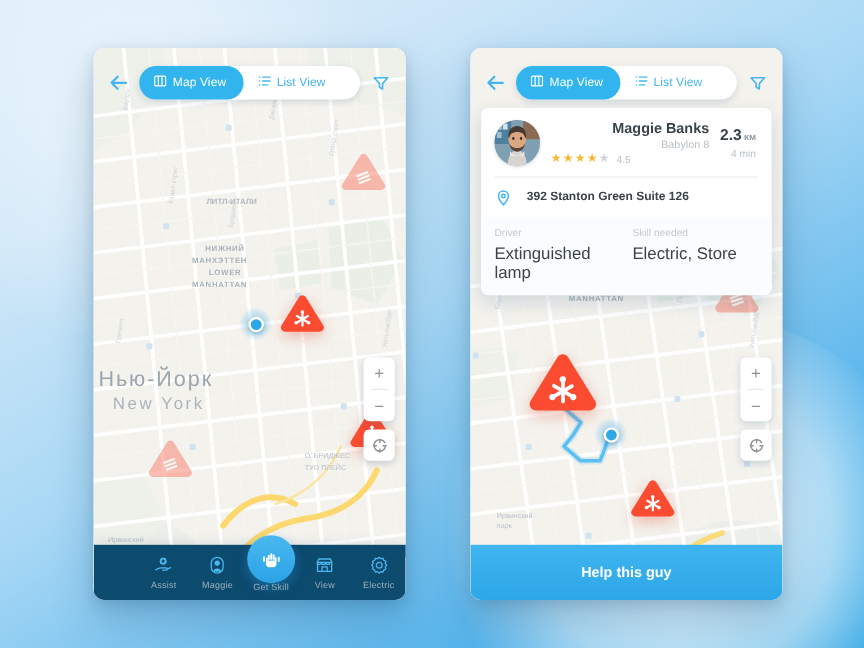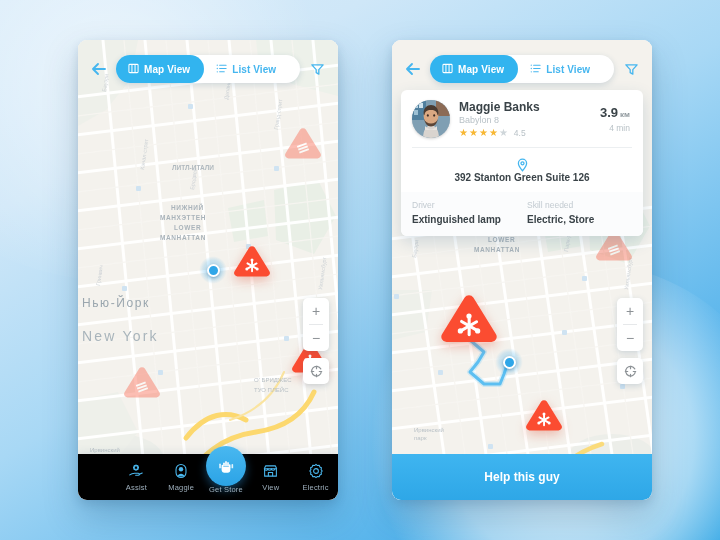--- a/index.html
+++ b/index.html
@@ -58,21 +58,21 @@
     height: 28px;
     background: #ffffff;
     border-radius: 14px;
     box-shadow: 0 2px 6px rgba(40,90,130,0.18);
     display: flex; align-items: center;
     padding: 0;
   }
   .seg {
     display: flex; align-items: center; justify-content: center; gap: 5px;
     height: 28px; border-radius: 14px;
-    font-size: 10px; font-weight: bold;
+    font-size: 10px; font-weight: normal;
     letter-spacing: .1px;
     white-space: nowrap;
   }
   .seg-map { background: #32b4ef; color: #fff; padding: 0 14px 0 12px; }
   .seg-list { color: #45b6ef; padding: 0 12px; }
   .filter-btn {
     width: 22px; height: 22px; flex: 0 0 22px;
     display: flex; align-items: center; justify-content: center;
     color: #45b6ef;
   }
@@ -117,21 +117,21 @@
     position: absolute; right: 9px; top: 318px; z-index: 6;
     width: 26px; height: 26px; border-radius: 5px;
     background: #fff; box-shadow: 0 2px 6px rgba(40,90,130,.2);
     display: flex; align-items: center; justify-content: center;
     color: #8d9296;
   }
 
   
   .tabbar {
     position: absolute; left: 0; right: 0; bottom: 0; height: 46px;
-    background: #000000; z-index: 7;
+    background: #0c4a6e; z-index: 7;
     display: flex; align-items: flex-end;
     box-shadow: 0 -2px 8px rgba(40,90,130,.10);
     padding-left: 36px;
   }
   .tab {
     flex: 1 1 0; height: 46px;
     display: flex; flex-direction: column; align-items: center; justify-content: center;
     gap: 3px; color: #9fb4c4;
   }
   .tab .ic { height: 17px; display: flex; align-items: center; justify-content: center; color: #4bb8ef; }
@@ -158,42 +158,42 @@
   .card-person {
     display: flex; align-items: center; gap: 9px;
     padding: 10px 11px 9px 11px;
   }
   .avatar {
     width: 38px; height: 38px; border-radius: 50%; flex: 0 0 38px;
     overflow: hidden; position: relative;
     background: #b9c7cf;
     box-shadow: 0 1px 3px rgba(0,0,0,.18);
   }
-  .person-meta { flex: 1 1 auto; min-width: 0; }
+  .person-meta { flex: 1 1 auto; min-width: 0; text-align: right; }
   .person-name { font-size: 12px; font-weight: bold; color: #3a4348; }
   .person-sub { font-size: 9px; color: #b9c2c7; margin-top: 1px; }
   .stars { display: flex; align-items: center; gap: 1px; margin-top: 3px; }
   .star { font-size: 10px; line-height: 1; color: #f7b733; }
   .star.off { color: #cfd6da; }
   .rating-num { font-size: 8.5px; color: #b9c2c7; margin-left: 5px; }
   .dist-wrap { text-align: right; flex: 0 0 auto; padding-right: 2px; }
   .dist { font-size: 13px; font-weight: bold; color: #3a4348; }
   .dist .u { font-size: 8px; font-weight: bold; color: #8f989d; margin-left: 2px; }
   .eta { font-size: 8.5px; color: #b9c2c7; margin-top: 3px; }
 
   .card-sep { height: 1px; background: #eceff1; margin: 0 11px; }
 
-  .card-addr { display: flex; align-items: center; gap: 0; padding: 9px 11px; flex-direction: column; }
+  .card-addr { display: flex; align-items: center; gap: 12px; padding: 9px 11px; }
   .pin-ic { width: 15px; height: 15px; flex: 0 0 15px; color: #45b6ef; display: flex; align-items: center; justify-content: center; }
   .addr-text { font-size: 10px; color: #3a4348; font-weight: bold; }
 
   .card-cols { display: flex; padding: 8px 11px 11px 11px; gap: 10px; background: #fbfcfd; }
   .col { flex: 1 1 0; min-width: 0; }
   .col-label { font-size: 8.5px; color: #c2cad0; margin-bottom: 4px; }
-  .col-value { font-size: 10px; color: #3a4348; font-weight: bold; }
+  .col-value { font-size: 14px; color: #3a4348; font-weight: normal; }
 
   .cta {
     position: absolute; left: 0; right: 0; bottom: 0; height: 46px; z-index: 9;
     background: linear-gradient(180deg,#3fb5f0 0%, #2ea7e7 100%);
     display: flex; align-items: center; justify-content: center;
     color: #fff; font-size: 12px; font-weight: bold;
   }
 
   .route { position: absolute; inset: 0; z-index: 3; pointer-events: none; }
 </style>
@@ -288,22 +288,22 @@
       <g fill="#a9b3ba" font-family="Liberation Sans, sans-serif" font-size="6.5" font-weight="bold" opacity="0.9">
         <text x="94" y="130">ЛИТЛ-ИТАЛИ</text>
       </g>
     </svg>
 
     <div style="position:absolute;inset:0;z-index:2;">
       <div style="position:absolute;left:93px;top:164px;font-size:6.5px;color:#a9b3ba;font-weight:bold;letter-spacing:.6px;">НИЖНИЙ</div>
       <div style="position:absolute;left:82px;top:174px;font-size:6.5px;color:#a9b3ba;font-weight:bold;letter-spacing:.6px;">МАНХЭТТЕН</div>
       <div style="position:absolute;left:96px;top:184px;font-size:6.5px;color:#a9b3ba;font-weight:bold;letter-spacing:.6px;">LOWER</div>
       <div style="position:absolute;left:82px;top:194px;font-size:6.5px;color:#a9b3ba;font-weight:bold;letter-spacing:.6px;">MANHATTAN</div>
-      <div style="position:absolute;left:4px;top:256px;font-size:12px;color:#9aa6ae;letter-spacing:1.6px;">Нью-Йорк</div>
-      <div style="position:absolute;left:4px;top:288px;font-size:14px;color:#a8b4bb;letter-spacing:2.2px;">New York</div>
+      <div style="position:absolute;left:4px;top:266px;font-size:18px;color:#9aa6ae;letter-spacing:1.6px;">Нью-Йорк</div>
+      <div style="position:absolute;left:16px;top:288px;font-size:14px;color:#a8b4bb;letter-spacing:2.2px;">New York</div>
     </div>
 
     <div class="marker faded" style="left:205px;top:86px;">
       <svg viewBox="0 0 40 35">
         <path d="M17.2 3.6 a3.4 3.4 0 0 1 5.6 0 L37.4 27.2 a3.4 3.4 0 0 1 -2.8 5.2 H5.4 a3.4 3.4 0 0 1 -2.8 -5.2 Z" fill="#f8705a"></path>
         <g fill="#ffffff" transform="translate(20,22)">
           <path d="M-5 -4 h10 v1.8 h-10 z M-5 -0.9 h10 v1.8 h-10 z M-5 2.2 h10 v1.8 h-10 z" transform="rotate(-20)"></path>
         </g>
       </svg>
     </div>
@@ -424,21 +424,21 @@
             <path d="M8.9 9.1c0-.6.4-1 .9-1s.9.4.9 1v3.5H8.9z"></path>
             <path d="M13.3 8.6c0-.6.4-1 .9-1s.9.4.9 1v4h-1.8z"></path>
             <path d="M7.2 11.6c0-.5.4-.9.9-.9s.9.4.9.9v2H7.2z"></path>
             <path d="M15.1 11.1c0-.5.4-.9.9-.9s.9.4.9.9v2.5h-1.8z"></path>
             <path d="M7.2 13.2h9.6v3.2c0 1.6-1.3 2.9-2.9 2.9h-3.8c-1.6 0-2.9-1.3-2.9-2.9z"></path>
             <path d="M4.6 10.2c0-.5.4-.9.9-.9s.9.4.9.9v4.2H4.6z" opacity=".85"></path>
             <path d="M18 10.6c0-.5.4-.9.9-.9s.9.4.9.9v3.8H18z" opacity=".85"></path>
           </g>
         </svg>
       </div>
-      <span class="lb" style="margin-top:24px;">Get Store</span>
+      <span class="lb" style="margin-top:24px;">Get Skill</span>
     </div>
     <div class="tab">
       <span class="ic">
         <svg width="17" height="16" viewBox="0 0 18 18" fill="none" stroke="#4bb8ef" stroke-width="1.2" stroke-linejoin="round">
           <path d="M2.4 6.4h13.2v8.4H2.4z"></path>
           <path d="M2 6.4l1.6-3.2h10.8L16 6.4"></path>
           <path d="M2 6.4c0 1 .9 1.8 2 1.8s2-.8 2-1.8c0 1 .9 1.8 2 1.8s2-.8 2-1.8c0 1 .9 1.8 2 1.8s2-.8 2-1.8"></path>
           <path d="M6.6 14.8v-4.2h4.8v4.2"></path>
         </svg>
       </span>
@@ -630,21 +630,21 @@
           <span class="star">★</span>
           <span class="star">★</span>
           <span class="star">★</span>
           <span class="star">★</span>
           <span class="star off">★</span>
           <span class="rating-num">4.5</span>
         </div>
       </div>
       <div class="dist-wrap">
         <div class="dist">
-          <span>3.9</span><span class="u">км</span>
+          <span>2.3</span><span class="u">км</span>
         </div>
         <div class="eta">4 min</div>
       </div>
     </div>
 
     <div class="card-sep"></div>
 
     <div class="card-addr">
       <span class="pin-ic">
         <svg width="13" height="14" viewBox="0 0 13 14" fill="none" stroke="#45b6ef" stroke-width="1.3">

